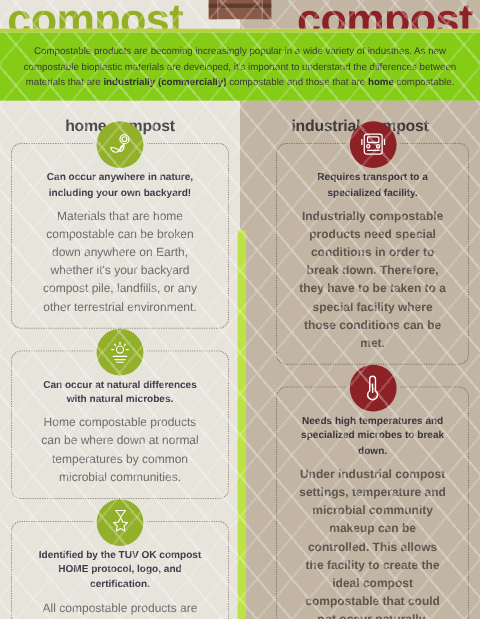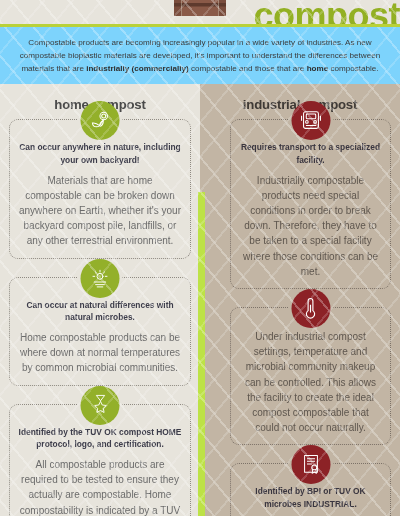--- a/index.html
+++ b/index.html
@@ -45,21 +45,20 @@
   }
 
   
   .header {
     position: relative;
     height: 24px;
     display: flex;
     align-items: flex-end;
     overflow: hidden;
     z-index: 2;
-    flex-direction: column;
   }
   .header-half {
     flex: 1 1 50%;
     height: 100%;
     position: relative;
     display: flex;
     align-items: flex-end;
   }
   .header-half.left  { background: #e7e4dc; justify-content: flex-start; }
   .header-half.right { background: #c2b5a4; justify-content: flex-end; }
@@ -89,21 +88,21 @@
 
   .header-rule {
     height: 3px;
     background: #b9d13a;
     position: relative;
     z-index: 6;
   }
 
   
   .intro {
-    background: #7dd3fc;
+    background: #84cc16;
     padding: 9px 13px 9px 13px;
     text-align: center;
     font-size: 8.1px;
     line-height: 1.62;
     color: #3b3b3b;
     position: relative;
     z-index: 2;
   }
   .intro b { font-weight: 700; color: #2f2f2f; }
 
@@ -142,21 +141,21 @@
     letter-spacing: -.2px;
   }
   .col.industrial .col-title { color: #3f3a36; }
 
   
   .card {
     position: relative;
     border: 1.4px dotted #8f8a82;
     border-radius: 9px;
     margin-bottom: 18px;
-    padding: 21px 8px 9px;
+    padding: 21px 18px 9px;
     text-align: center;
   }
   .col.industrial .card { border-color: #7c7268; margin-left: 21px; }
 
   .card-icon {
     position: absolute;
     top: -19px;
     left: 50%;
     transform: translateX(-50%);
     width: 39px;
@@ -177,21 +176,21 @@
     line-height: 1.45;
     margin-bottom: 7px;
   }
   .col.industrial .card-heading { color: #39353f; }
 
   .card-body {
     font-size: 10px;
     line-height: 1.52;
     color: #6b6b6b;
   }
-  .col.industrial .card-body { color: #5e564e; }
+  .col.industrial .card-body { color: #5e564e; font-weight: bold; }
 
   
   .icon-gap {
     position: absolute;
     top: -2px;
     left: 50%;
     transform: translateX(-50%);
     width: 45px;
     height: 4px;
   }
@@ -305,20 +304,21 @@
     </div>
 
     <div class="card">
       <div class="icon-gap"></div>
       <div class="card-icon">
         <svg width="14" height="23" viewBox="0 0 14 24" fill="none" stroke="#fff" stroke-width="1.2">
           <path d="M4.5 14.2 V4.1 a2.5 2.5 0 0 1 5 0 V14.2 a4.3 4.3 0 1 1 -5 0 Z"></path>
           <path d="M7 8 V16.2"></path>
         </svg>
       </div>
+      <div class="card-heading">Needs high temperatures and specialized microbes to break down.</div>
       <div class="card-body">Under industrial compost settings, temperature and microbial community makeup can be controlled. This allows the facility to create the ideal compost compostable that could not occur naturally.</div>
     </div>
 
     <div class="card">
       <div class="icon-gap"></div>
       <div class="card-icon">
         <svg width="19" height="22" viewBox="0 0 20 24" fill="none" stroke="#fff" stroke-width="1.1" stroke-linejoin="round">
           <path d="M3 1.6 H17 V20 H3 Z"></path>
           <path d="M5.6 5.2 H14.4"></path>
           <path d="M5.6 8 H14.4"></path>

